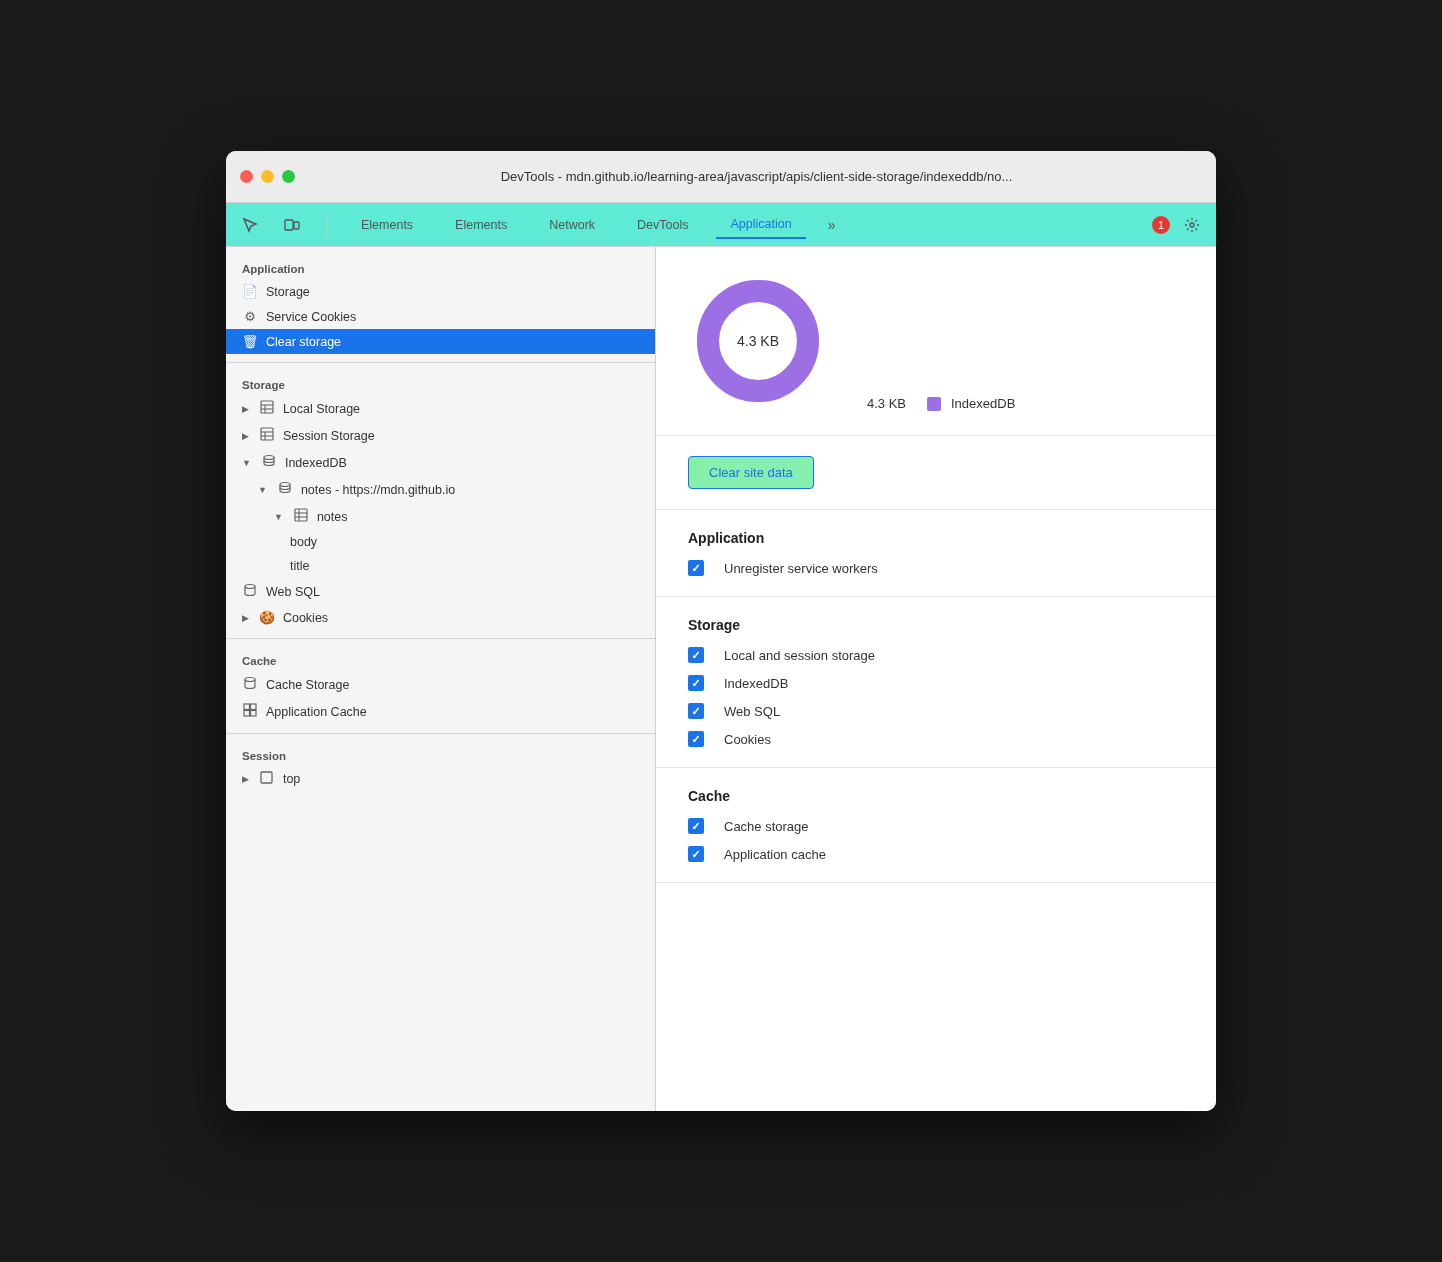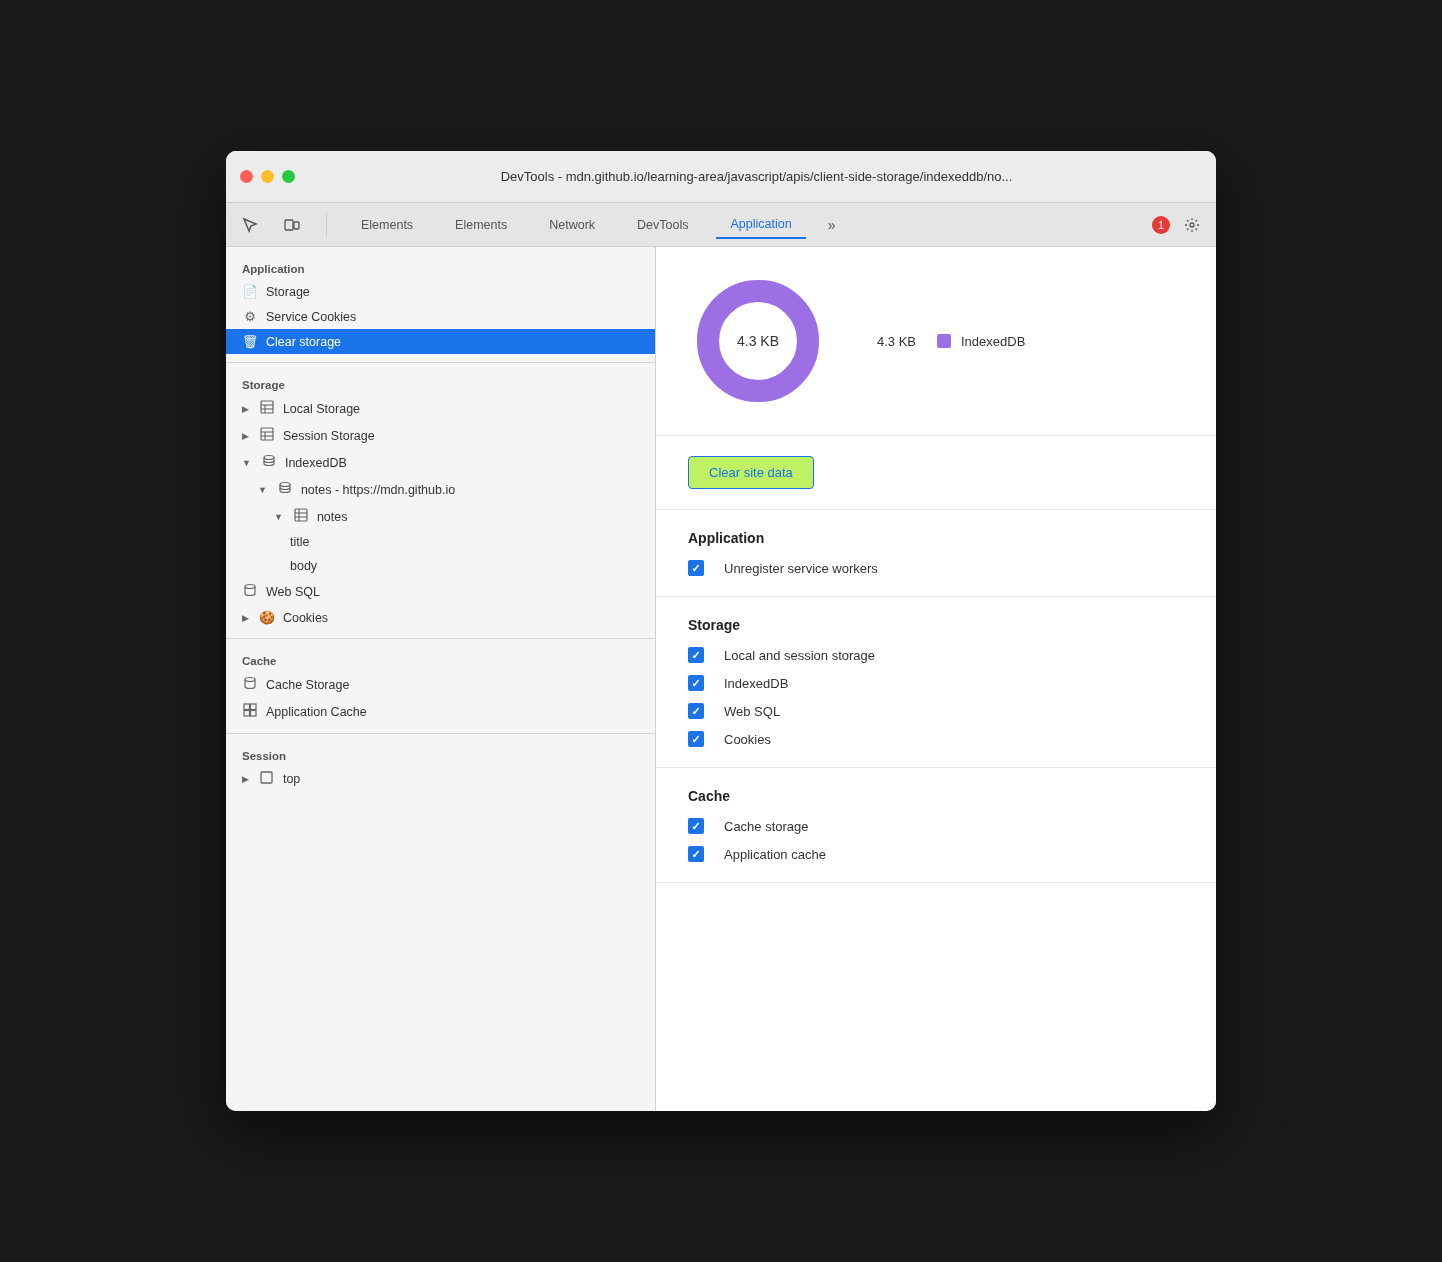--- a/index.html
+++ b/index.html
@@ -45,21 +45,21 @@
     .tl-yellow { background: #ffbd2e; }
     .tl-green { background: #28c840; }
     .titlebar-title {
       font-size: 13px;
       color: #333;
       flex: 1;
       text-align: center;
     }
     
     .toolbar {
-      background: #e5e5e5;
+      background: #5eead4;
       height: 44px;
       display: flex;
       align-items: center;
       padding: 0 10px;
       border-bottom: 1px solid #d0d0d0;
       flex-shrink: 0;
       gap: 14px;
     }
     .toolbar-icon {
       width: 28px;
@@ -173,22 +173,22 @@
     .content {
       flex: 1;
       background: #ffffff;
       overflow-y: auto;
       padding: 0;
     }
     
     .chart-area {
       padding: 24px 32px;
       display: flex;
-      align-items: center;
-      gap: 49px;
+      align-items: flex-end;
+      gap: 39px;
       border-bottom: 1px solid #e5e5e5;
     }
     .donut-container {
       position: relative;
       width: 140px;
       height: 140px;
     }
     .donut-center-label {
       position: absolute;
       top: 50%;
@@ -220,21 +220,21 @@
       color: #333;
       min-width: 50px;
     }
     
     .clear-section {
       padding: 20px 32px;
       border-bottom: 1px solid #e5e5e5;
     }
     .clear-btn {
       border: 1px solid #1a73e8;
-      background: #bef264;
+      background: #86efac;
       color: #1a73e8;
       padding: 8px 20px;
       border-radius: 4px;
       font-size: 13px;
       cursor: pointer;
     }
     
     .check-section {
       padding: 20px 32px;
       border-bottom: 1px solid #e5e5e5;
@@ -388,24 +388,24 @@
           <svg width="14" height="14" viewBox="0 0 14 14" fill="none">
             <rect x="1" y="1" width="12" height="12" rx="1" stroke="#666" stroke-width="1.2"></rect>
             <line x1="1" y1="5" x2="13" y2="5" stroke="#666" stroke-width="1.1"></line>
             <line x1="1" y1="9" x2="13" y2="9" stroke="#666" stroke-width="1.1"></line>
             <line x1="5" y1="1" x2="5" y2="13" stroke="#666" stroke-width="1.1"></line>
           </svg>
         </span>
         <span>notes</span>
       </div>
       <div class="sidebar-item sidebar-item-indented3">
+        <span>body</span>
+      </div>
+      <div class="sidebar-item sidebar-item-indented3">
         <span>title</span>
-      </div>
-      <div class="sidebar-item sidebar-item-indented3">
-        <span>body</span>
       </div>
       <div class="sidebar-item">
         <span class="item-icon">
           <svg width="14" height="14" viewBox="0 0 14 14" fill="none">
             <ellipse cx="7" cy="3.5" rx="5" ry="2" stroke="#666" stroke-width="1.2"></ellipse>
             <path d="M2 3.5v7c0 1.1 2.24 2 5 2s5-.9 5-2v-7" stroke="#666" stroke-width="1.2"></path>
           </svg>
         </span>
         <span>Web SQL</span>
       </div>

